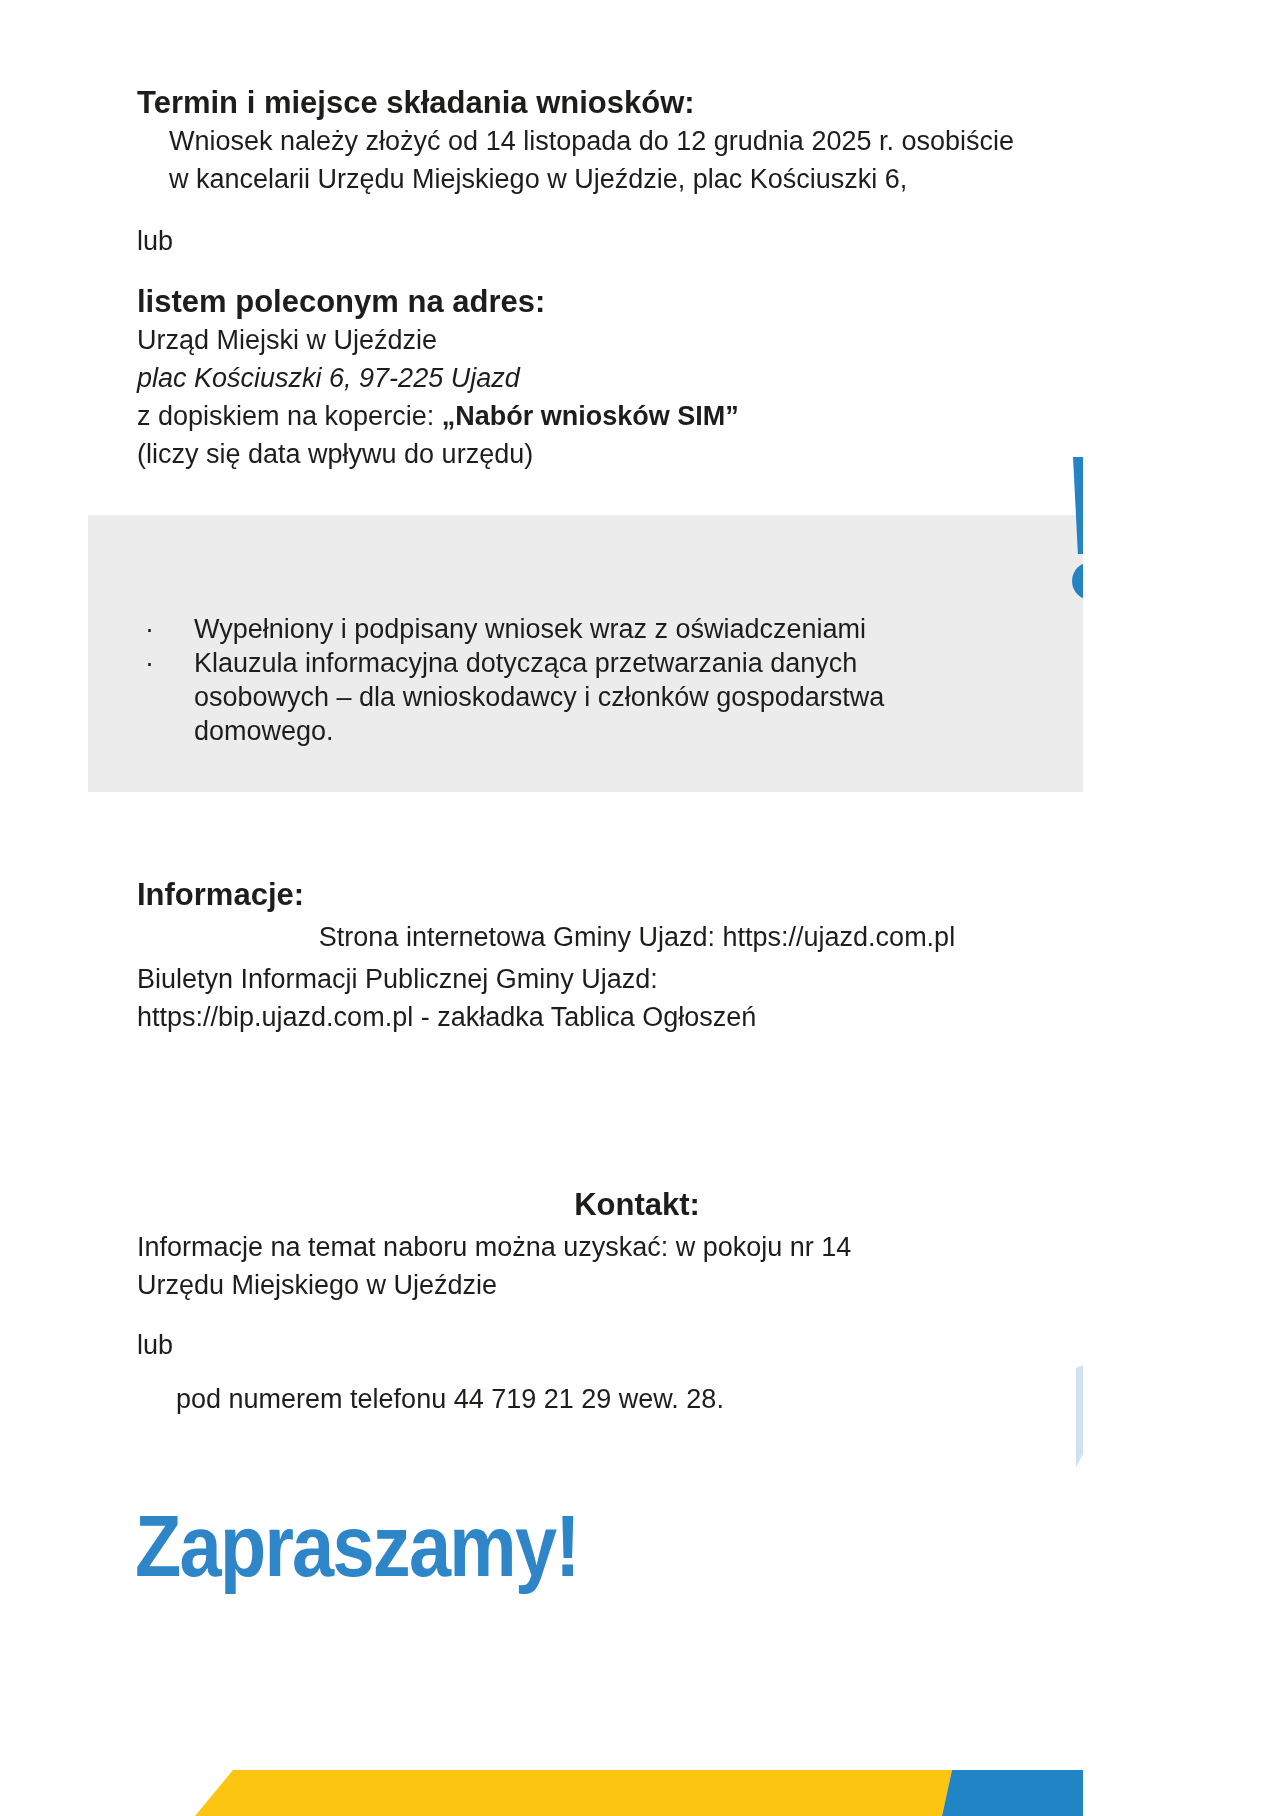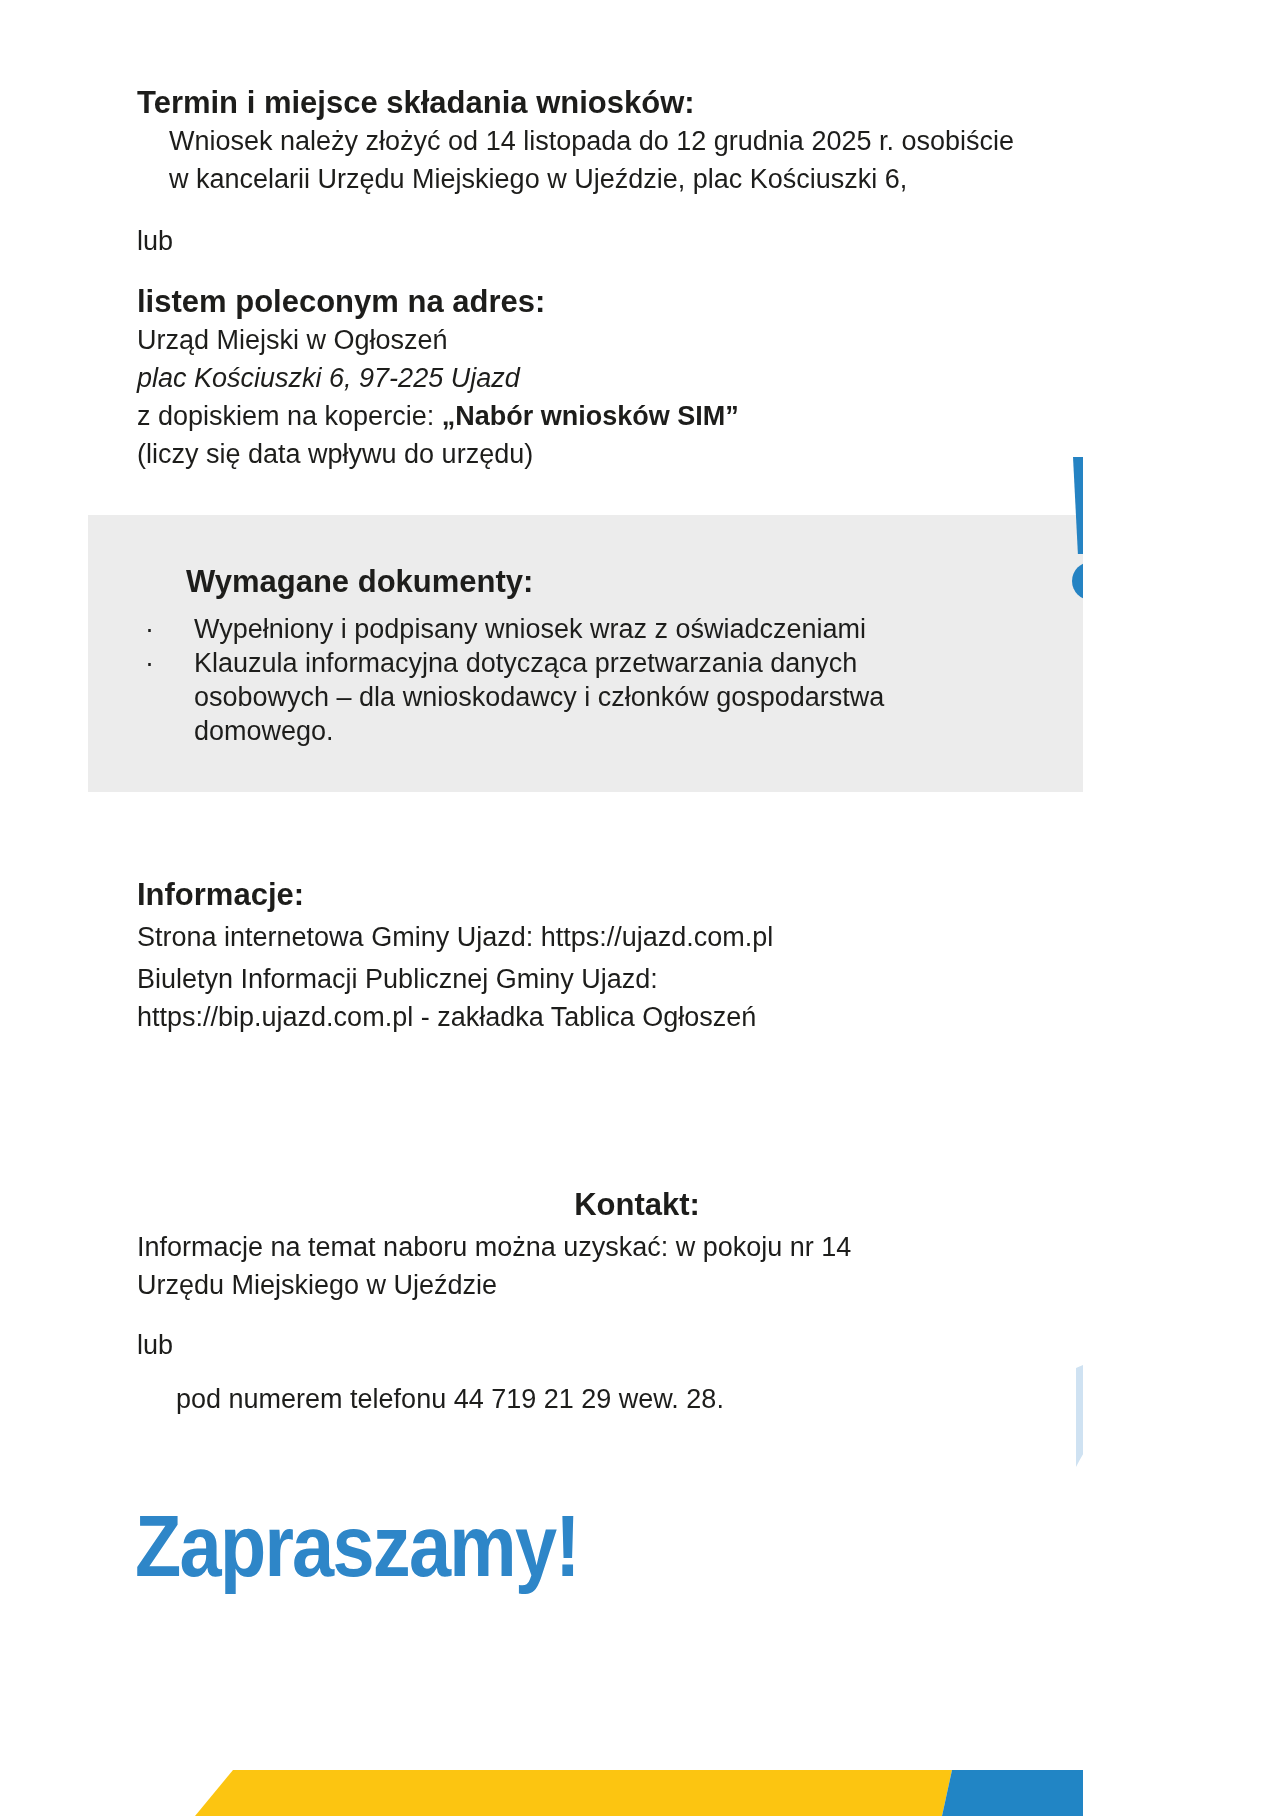--- a/index.html
+++ b/index.html
@@ -65,41 +65,40 @@
 
   <div class="excl-bar"></div>
   <div class="excl-dot"></div>
 
   <div class="txt h" style="top:84px;">Termin i miejsce składania wniosków:</div>
   <div class="txt b pre" style="top:122px;margin-left:32px;">Wniosek należy złożyć od 14 listopada do 12 grudnia 2025 r. osobiście
 w kancelarii Urzędu Miejskiego w Ujeździe, plac Kościuszki 6,</div>
   <div class="txt b" style="top:222px;">lub</div>
 
   <div class="txt h" style="top:283px;">listem poleconym na adres:</div>
-  <div class="txt b" style="top:321px;">Urząd Miejski w Ogłoszeń</div>
+  <div class="txt b" style="top:321px;">Urząd Miejski w Ujeździe</div>
   <div class="txt b" style="top:359px;font-style:italic;">plac Kościuszki 6, 97-225 Ujazd</div>
   <div class="txt b" style="top:397px;"><span>z dopiskiem na kopercie: </span><span class="bold-inline">„Nabór wniosków SIM”</span></div>
   <div class="txt b" style="top:435px;">(liczy się data wpływu do urzędu)</div>
 
-  <div class="gb-heading">Wymagane dokumenty:</div>
   <div class="gb-list">
     <div class="gb-item">
       <span class="gb-marker">·</span>
       <span class="pre">Wypełniony i podpisany wniosek wraz z oświadczeniami</span>
     </div>
     <div class="gb-item">
       <span class="gb-marker">·</span>
       <span class="pre">Klauzula informacyjna dotycząca przetwarzania danych
 osobowych – dla wnioskodawcy i członków gospodarstwa
 domowego.</span>
     </div>
   </div>
 
   <div class="txt h" style="top:876px;">Informacje:</div>
-  <div class="txt b" style="top:918px;">Strona internetowa Gminy Ujazd: https://ujazd.com.pl</div>
+  <div class="txt b" style="top:918px;text-align:center;">Strona internetowa Gminy Ujazd: https://ujazd.com.pl</div>
   <div class="txt b pre" style="top:960px;">Biuletyn Informacji Publicznej Gminy Ujazd:
 https://bip.ujazd.com.pl - zakładka Tablica Ogłoszeń</div>
 
   <div class="txt h" style="top:1186px;text-align:center;">Kontakt:</div>
   <div class="txt b pre" style="top:1228px;">Informacje na temat naboru można uzyskać: w pokoju nr 14
 Urzędu Miejskiego w Ujeździe</div>
   <div class="txt b" style="top:1326px;">lub</div>
   <div class="txt b" style="top:1380px;margin-left:39px;">pod numerem telefonu 44 719 21 29 wew. 28.</div>
 
   <div class="closing">Zapraszamy!</div>

